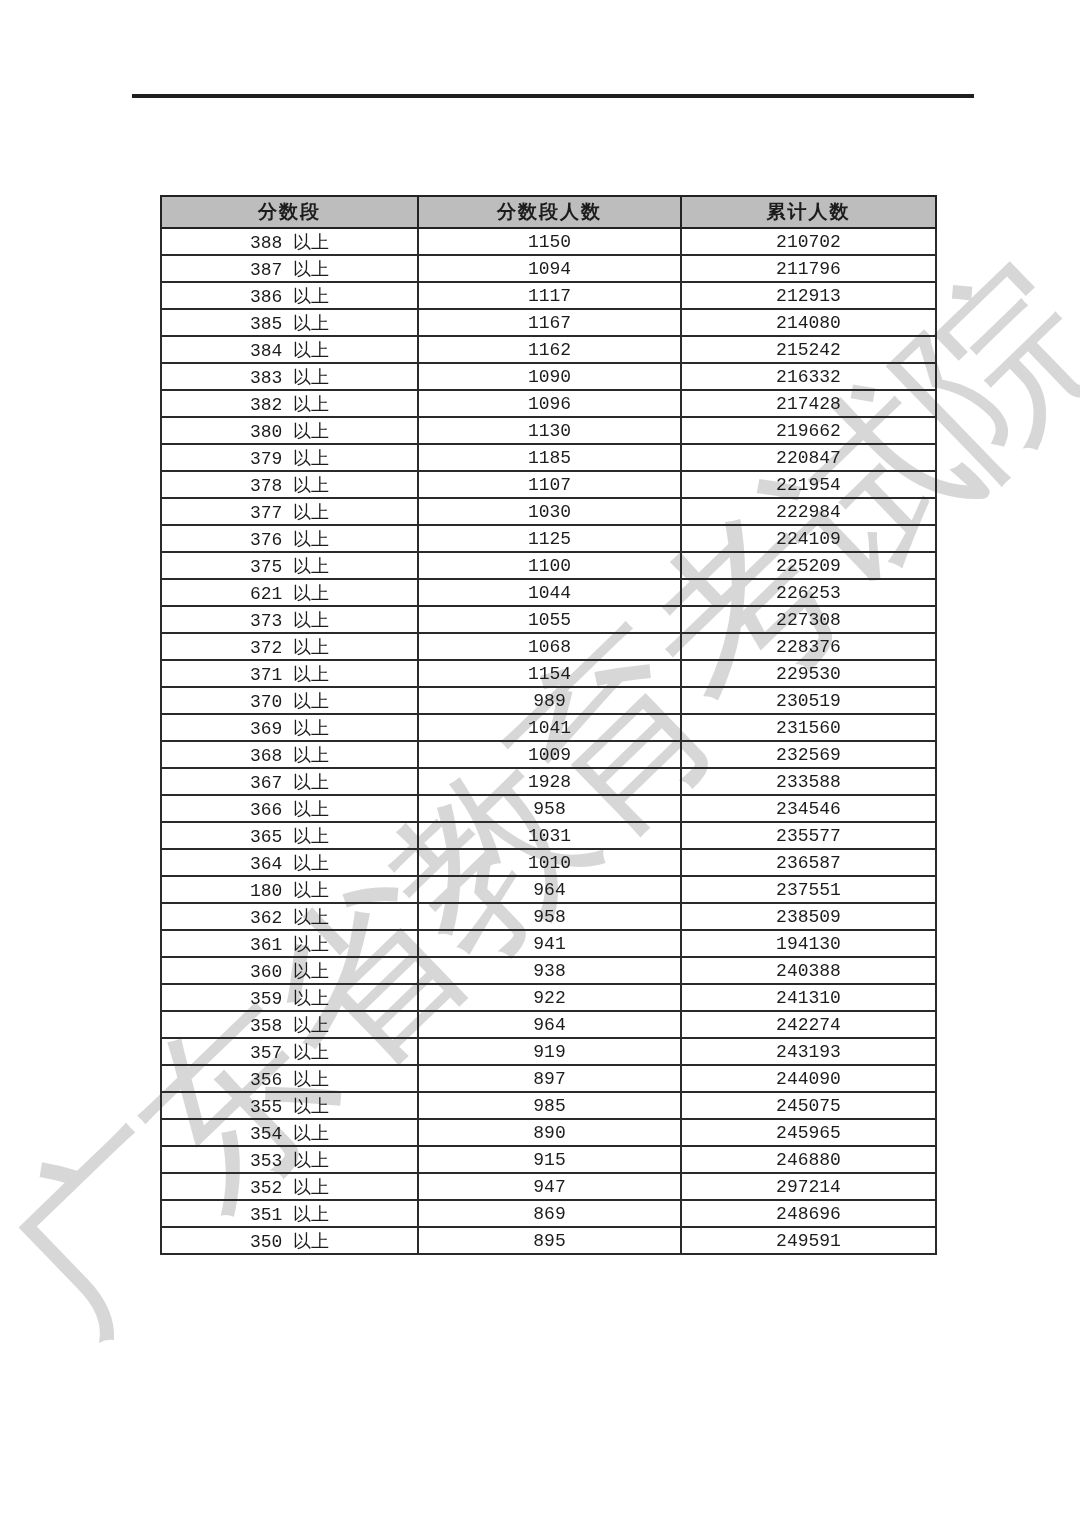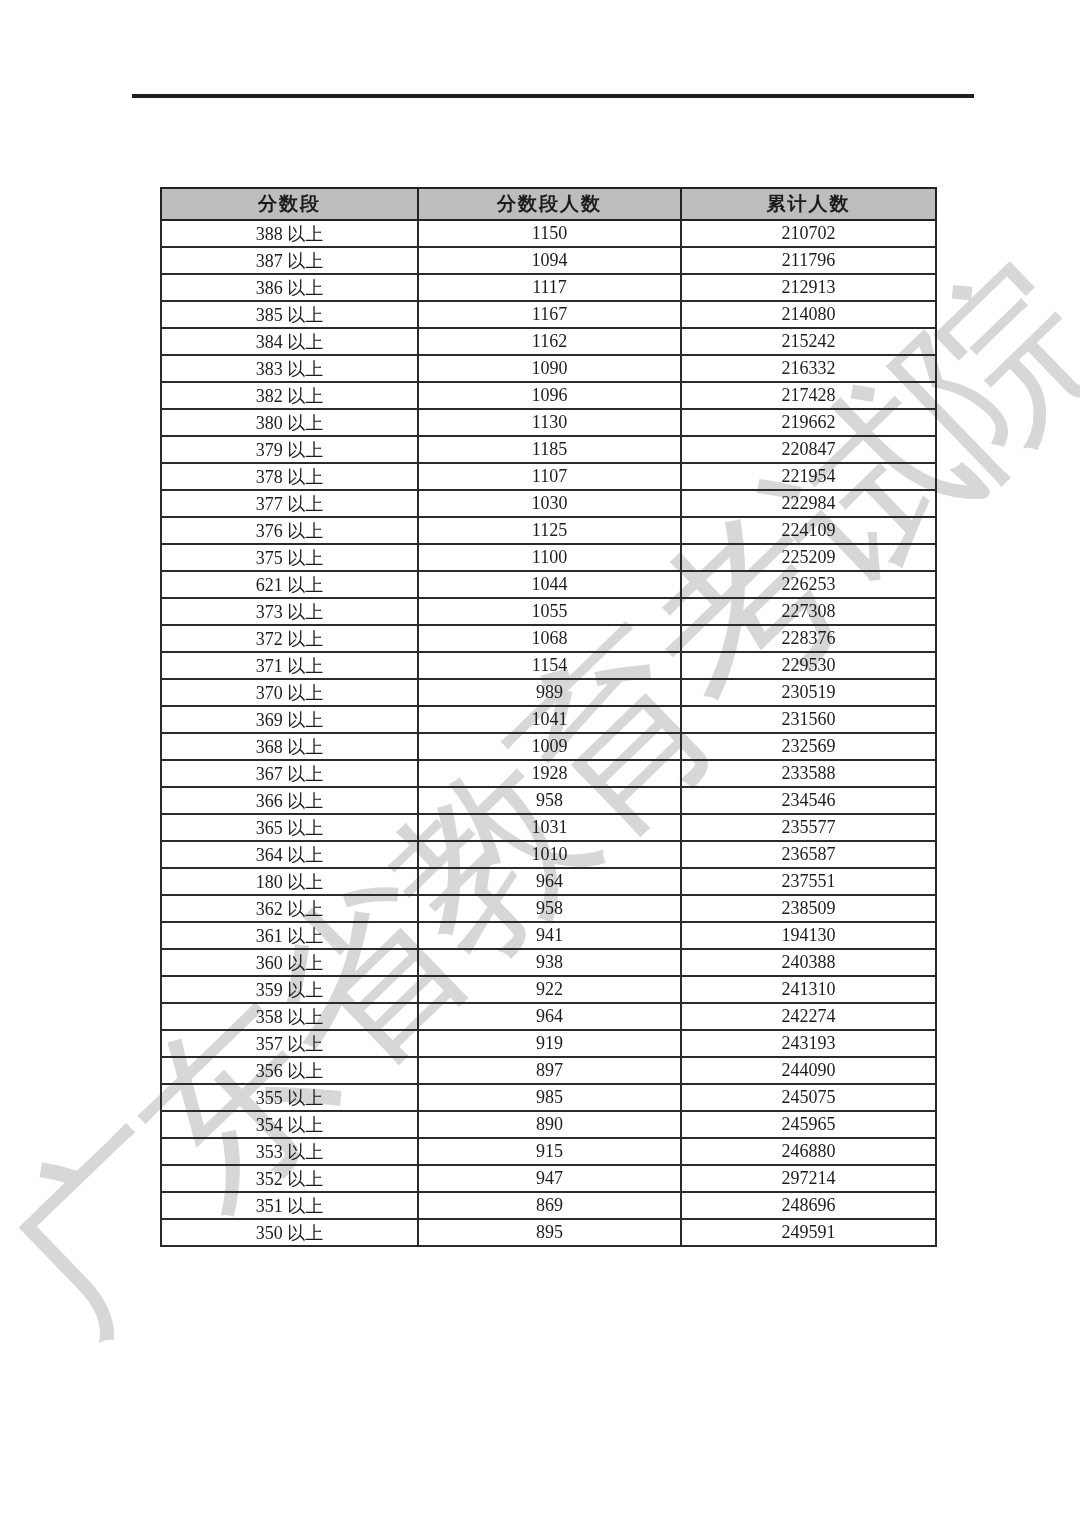--- a/index.html
+++ b/index.html
@@ -35,26 +35,27 @@
     color: rgba(140, 140, 140, 0.35);
     letter-spacing: -8px;
     z-index: 0;
     pointer-events: none;
     user-select: none;
     font-family: "Liberation Serif", "DejaVu Serif", serif;
   }
   table.score-table {
     position: absolute;
     left: 160px;
-    top: 187px;
+    top: 195px;
     width: 775px;
     border-collapse: collapse;
     table-layout: fixed;
     z-index: 1;
     background: transparent;
+    font-family: Liberation Mono, monospace;
   }
   table.score-table col.c1 { width: 257px; }
   table.score-table col.c2 { width: 263px; }
   table.score-table col.c3 { width: 255px; }
   table.score-table th {
     background: #bdbdbd;
     border: 2px solid #222222;
     height: 28px;
     font-size: 19px;
     font-weight: bold;

